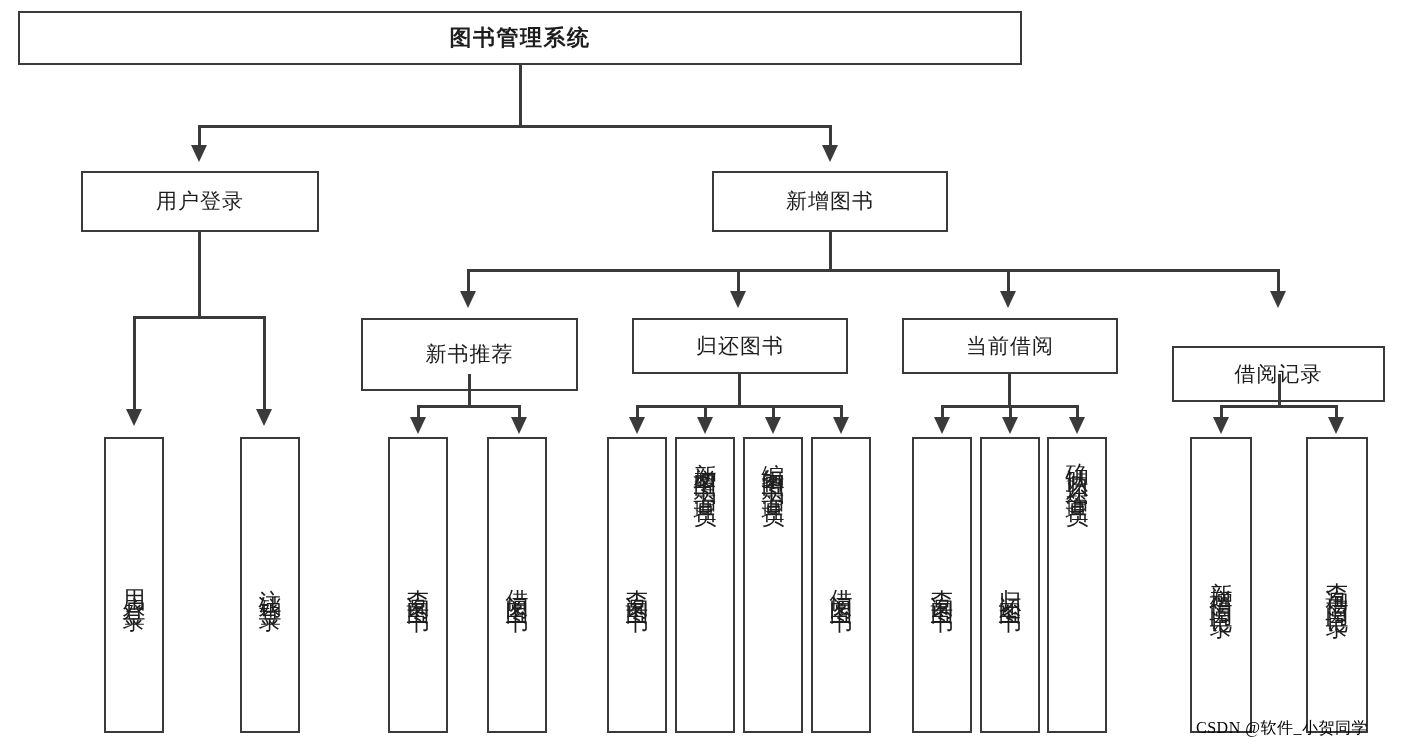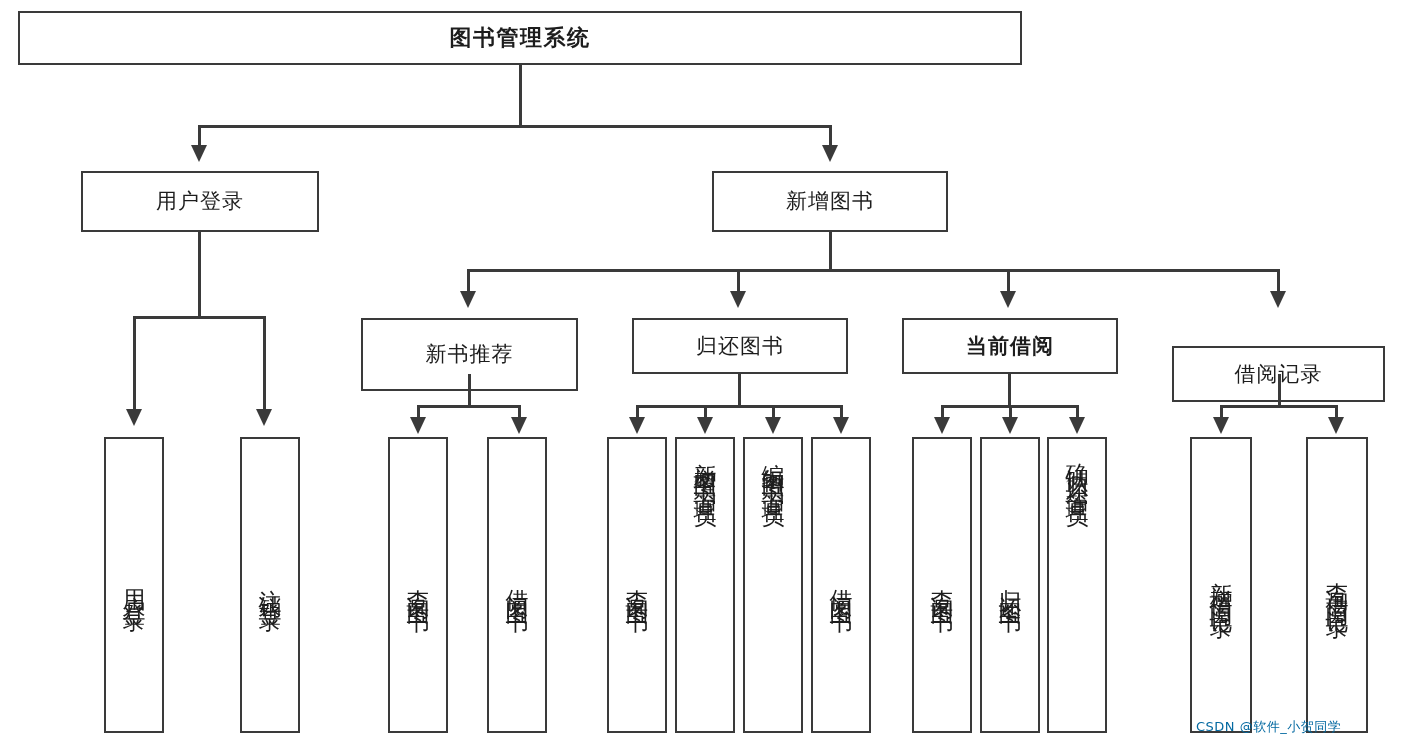--- a/index.html
+++ b/index.html
@@ -59,24 +59,25 @@
   .arrow{
     position:absolute;
     width:0;height:0;
     border-left:8px solid transparent;
     border-right:8px solid transparent;
     border-top:17px solid #3a3a3a;
   }
   
   #watermark{
     position:absolute;
-    color:#0369a1;
-    font-size:13px;
+    color:#000000;
+    font-size:16px;
     white-space:nowrap;
     letter-spacing:0.5px;
+    font-family:Liberation Serif, serif;
   }
 </style>
 </head>
 <body>
 
 <div id="canvas">
 
   <div class="node h root" style="left:18px;top:11px;width:1004px;height:54px;">
     <span class="lbl">图书管理系统</span>
   </div>
@@ -112,21 +113,21 @@
   <div class="arrow" style="left:1000px;top:291px;"></div>
   <div class="ln vt" style="left:1277px;top:269px;width:3px;height:24px;"></div>
   <div class="arrow" style="left:1270px;top:291px;"></div>
 
   <div class="node h" style="left:361px;top:318px;width:217px;height:73px;">
     <span class="lbl">新书推荐</span>
   </div>
   <div class="node h" style="left:632px;top:318px;width:216px;height:56px;">
     <span class="lbl">归还图书</span>
   </div>
-  <div class="node h" style="left:902px;top:318px;width:216px;height:56px;font-weight:bold;">
+  <div class="node h" style="left:902px;top:318px;width:216px;height:56px;">
     <span class="lbl">当前借阅</span>
   </div>
   <div class="node h" style="left:1172px;top:318px;width:213px;height:56px;margin-top:28px;">
     <span class="lbl">借阅记录</span>
   </div>
 
   <div class="ln vt" style="left:468px;top:374px;width:3px;height:34px;"></div>
   <div class="ln hz" style="left:417px;top:405px;width:104px;height:3px;"></div>
   <div class="ln vt" style="left:417px;top:405px;width:3px;height:14px;"></div>
   <div class="arrow" style="left:410px;top:417px;"></div>

